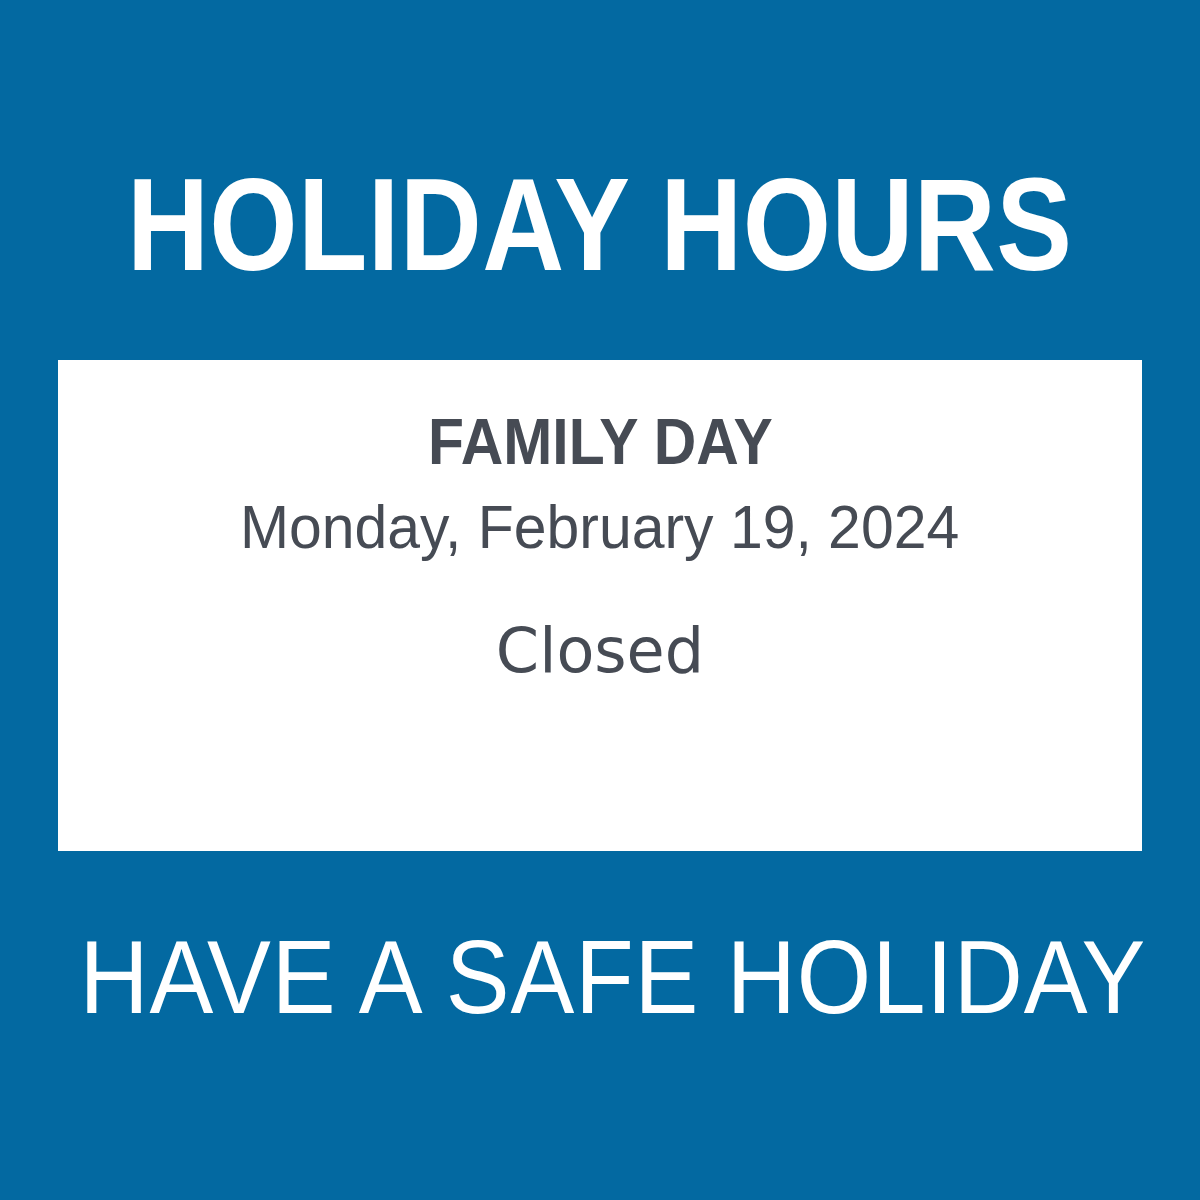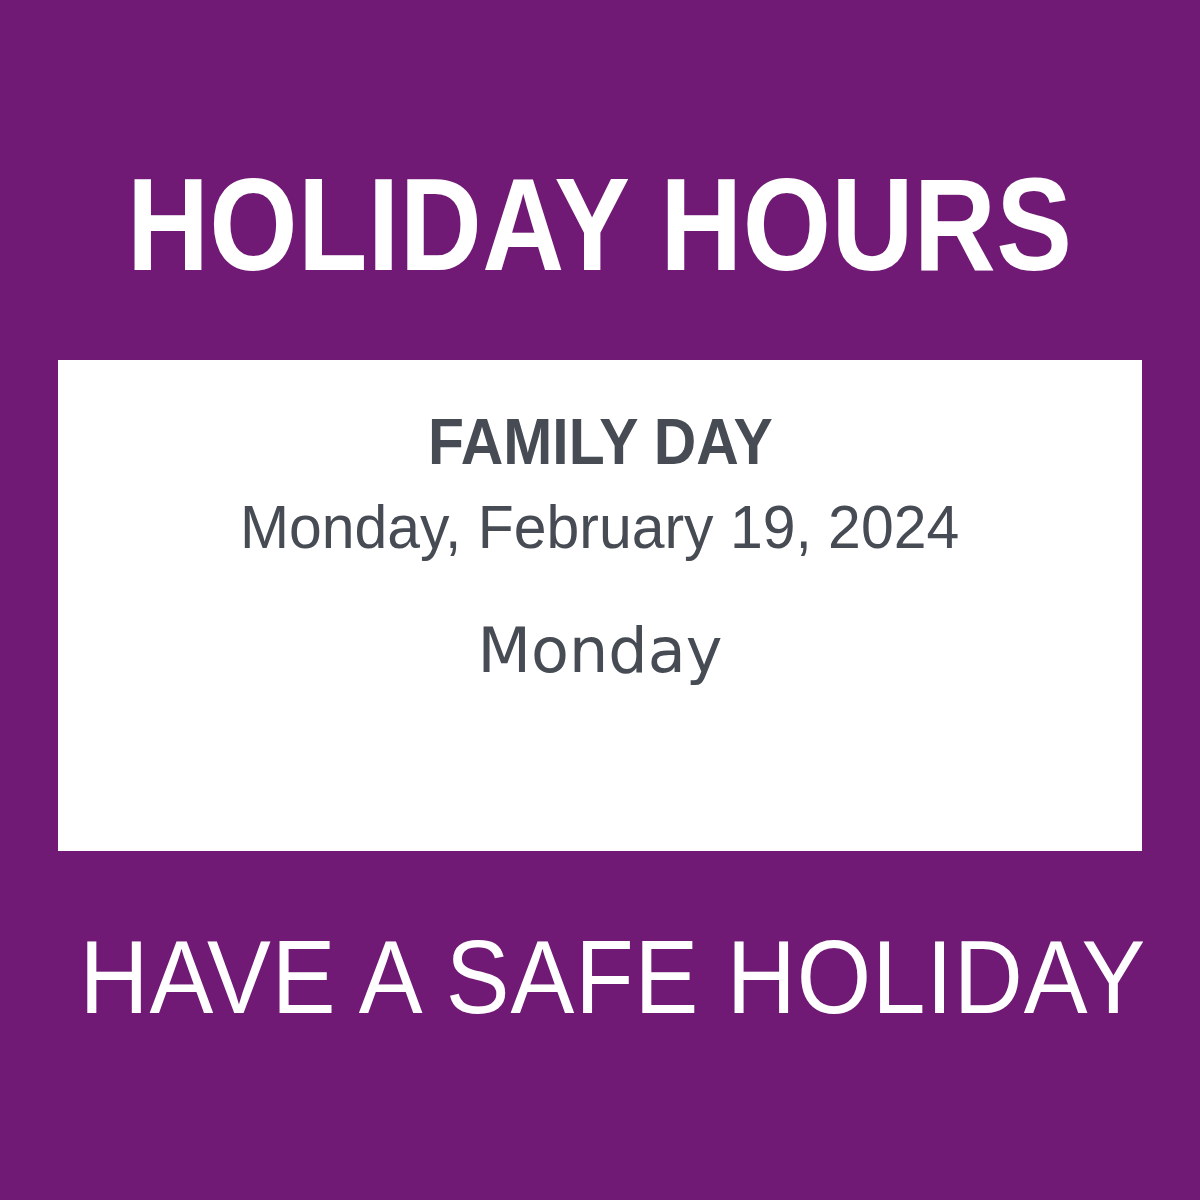--- a/index.html
+++ b/index.html
@@ -14,21 +14,21 @@
     overflow: hidden;
     background: #ee3124;
     font-family: "Liberation Sans", sans-serif;
     -webkit-font-smoothing: antialiased;
   }
 
   .notice-poster {
     position: relative;
     width: 1200px;
     height: 1200px;
-    background: #701a75;
+    background: #0369a1;
     box-sizing: border-box;
   }
 
   
   .headline-band {
     position: absolute;
     left: 0;
     top: 150px;
     width: 1200px;
     height: 150px;
@@ -137,21 +137,21 @@
 <div class="notice-poster">
 
   <div class="headline-band">
     <div class="headline-text">HOLIDAY HOURS</div>
   </div>
 
   <div class="info-card">
     <div class="card-inner">
       <div class="holiday-name">FAMILY DAY</div>
       <div class="holiday-date">Monday, February 19, 2024</div>
-      <div class="holiday-status">Monday</div>
+      <div class="holiday-status">Closed</div>
     </div>
   </div>
 
   <div class="footer-band">
     <div class="footer-text">HAVE A SAFE HOLIDAY</div>
   </div>
 
 </div>
 
 </body></html>

